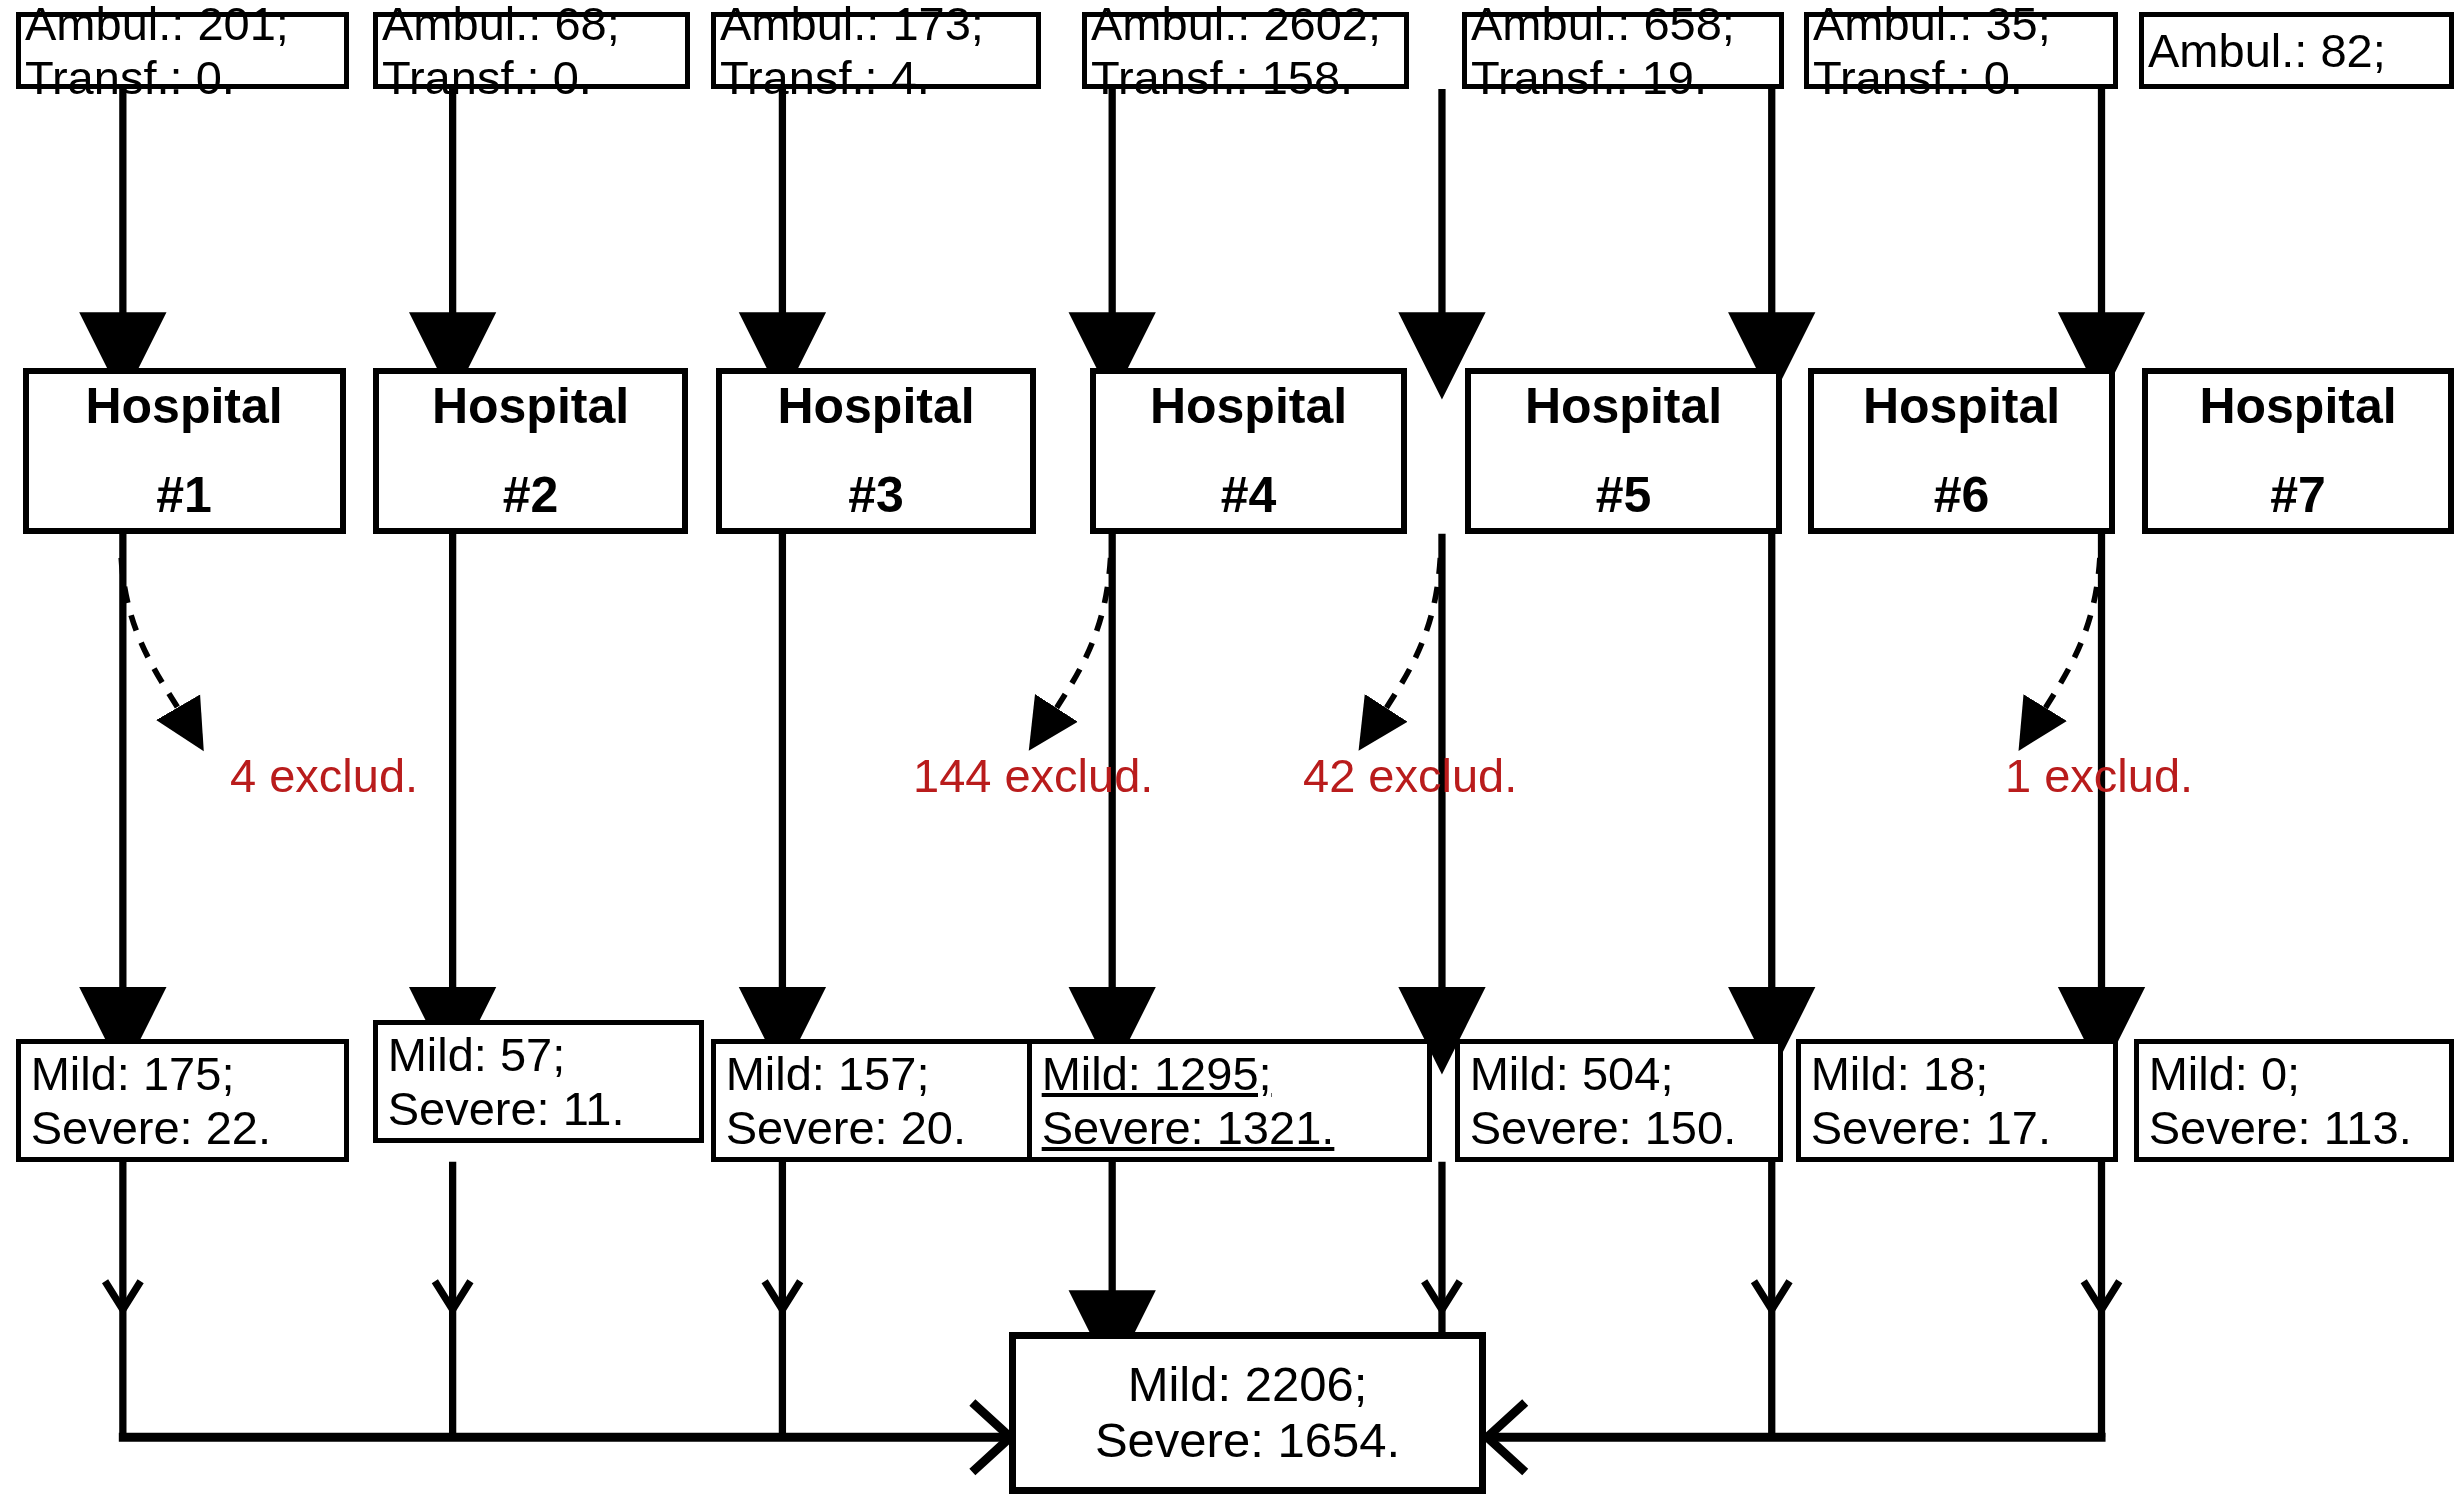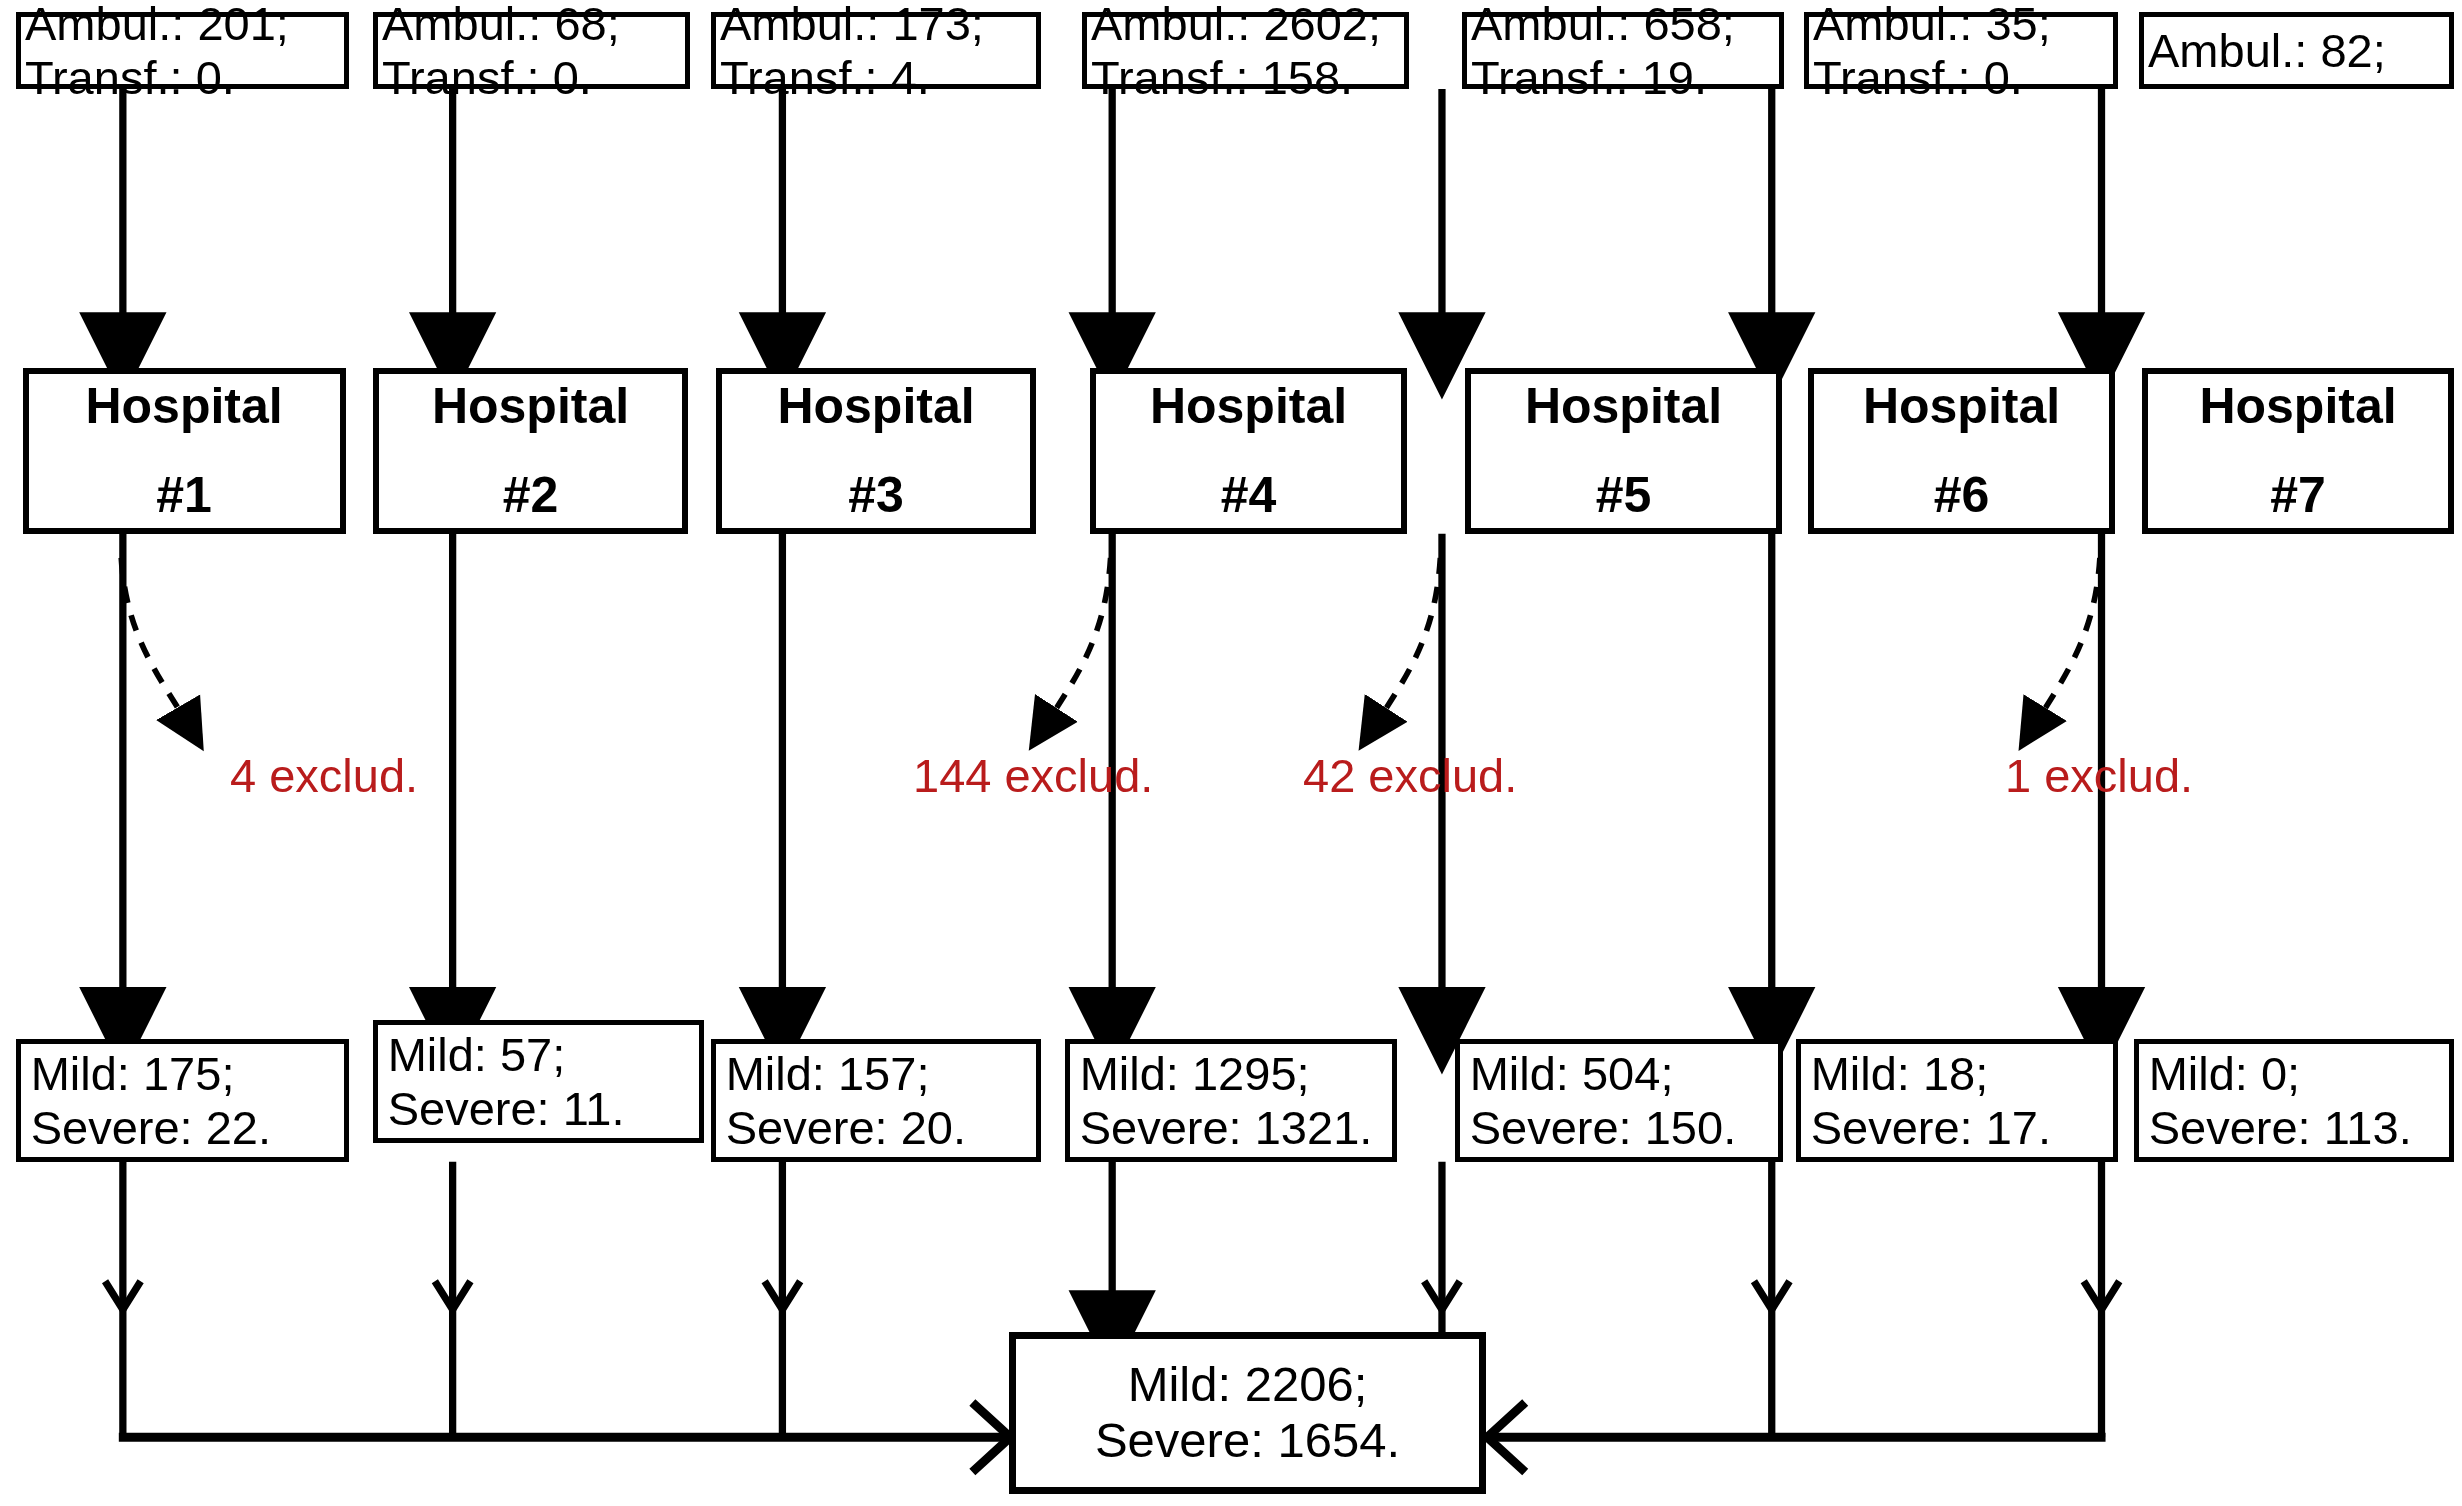--- a/index.html
+++ b/index.html
@@ -228,21 +228,21 @@
     <div class="line">Severe: 22.</div>
   </div>
   <div class="node outcome" style="left:373px; top:1020px; width:331px; height:123px;">
     <div class="line">Mild: 57;</div>
     <div class="line">Severe: 11.</div>
   </div>
   <div class="node outcome" style="left:711px; top:1039px; width:330px; height:123px;">
     <div class="line">Mild: 157;</div>
     <div class="line">Severe: 20.</div>
   </div>
-  <div class="node outcome" style="left:1065px; top:1039px; width:332px; height:123px;">
+  <div class="node outcome" style="left:1027px; top:1039px; width:405px; height:123px;text-decoration:underline;">
     <div class="line">Mild: 1295;</div>
     <div class="line">Severe: 1321.</div>
   </div>
   <div class="node outcome" style="left:1455px; top:1039px; width:328px; height:123px;">
     <div class="line">Mild: 504;</div>
     <div class="line">Severe: 150.</div>
   </div>
   <div class="node outcome" style="left:1796px; top:1039px; width:322px; height:123px;">
     <div class="line">Mild: 18;</div>
     <div class="line">Severe: 17.</div>

